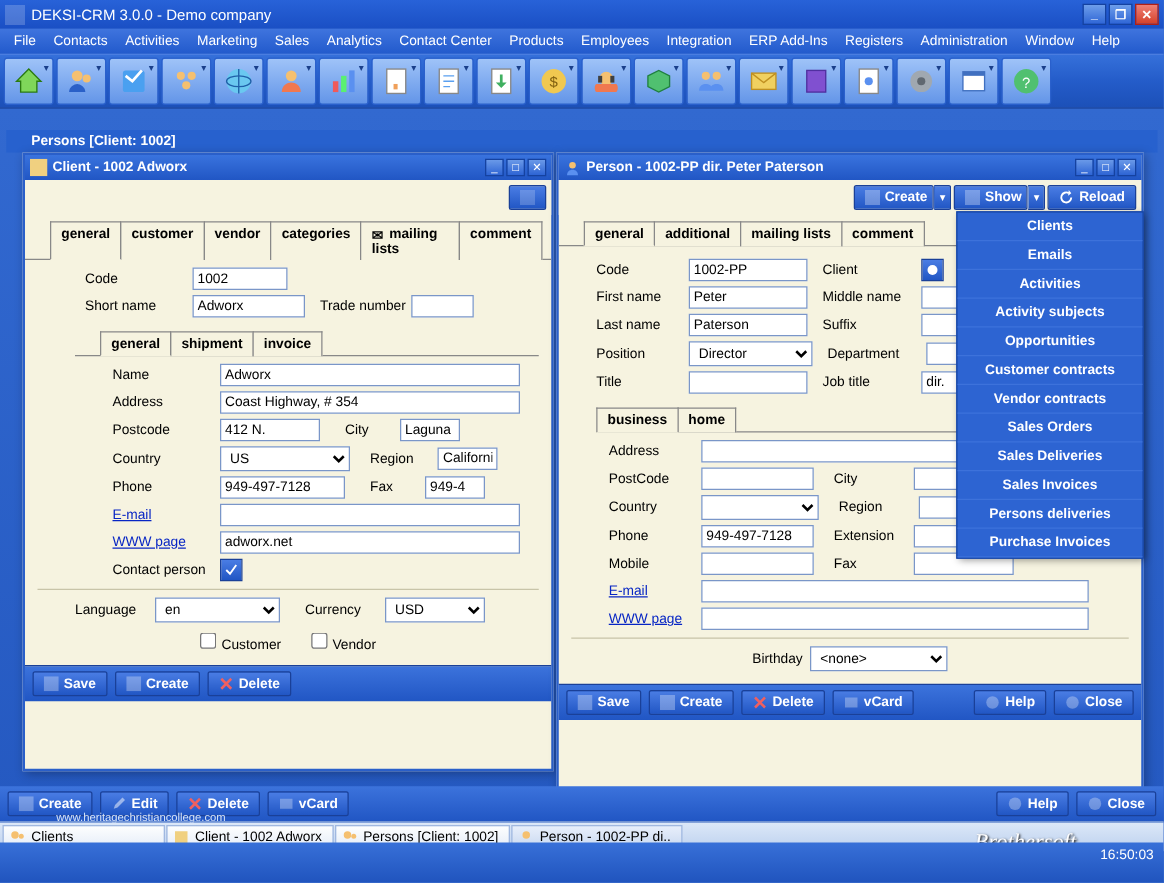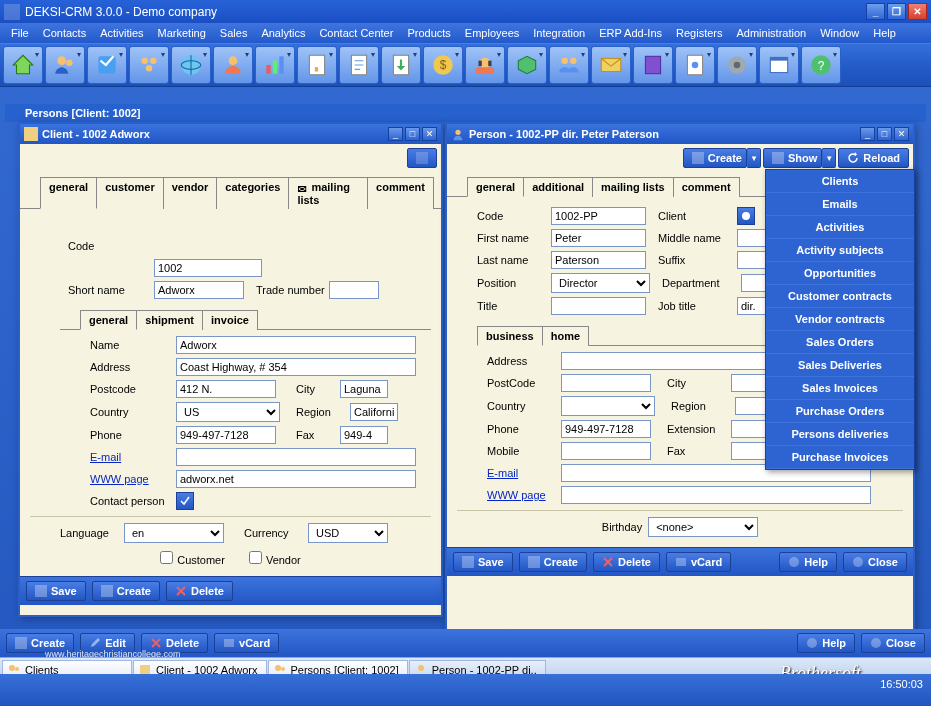--- a/index.html
+++ b/index.html
@@ -272,21 +272,21 @@
       <div class="tab active">general</div>
       <div class="tab">customer</div>
       <div class="tab">vendor</div>
       <div class="tab">categories</div>
       <div class="tab"><span class="ticon">✉</span><span>mailing lists</span></div>
       <div class="tab">comment</div>
     </div>
     <div class="form-area">
       <div class="row" style="margin-left:38px;">
         <span class="lbl">Code</span>
-        <input type="text" style="width: 108px; margin-top: 44px;" value="1002">
+        <input type="text" style="width: 76px;" value="1002">
       </div>
       <div class="row" style="margin-left:38px;">
         <span class="lbl">Short name</span>
         <input type="text" style="width: 90px;" value="Adworx">
         <span class="lbl" style="width:auto; margin-left:12px;">Trade number</span>
         <input type="text" style="width: 50px;">
       </div>
       <div class="tabs sub-tabs" style="margin-top:6px;">
         <div class="tab active">general</div>
         <div class="tab">shipment</div>
@@ -296,21 +296,21 @@
         <div class="row">
             <span class="lbl">Name</span>
             <input type="text" style="width: 240px;" value="Adworx">
           </div>
         <div class="row">
             <span class="lbl">Address</span>
             <input type="text" style="width: 240px;" value="Coast Highway, # 354">
           </div>
         <div class="row">
             <span class="lbl">Postcode</span>
-            <input type="text" style="width: 100px;" value="412 N.">
+            <input type="text" style="width: 80px;" value="412 N.">
             <span class="lbl" style="width:40px;margin-left:20px;">City</span>
             <input type="text" style="width: 48px;" value="Laguna">
           </div>
         <div class="row">
             <span class="lbl">Country</span>
             <select style="width:104px"><option>US</option></select>
             <span class="lbl" style="width:50px;margin-left:16px;">Region</span>
             <input type="text" style="width: 48px;" value="California">
           </div>
         <div class="row">
@@ -544,21 +544,20 @@
     <div>Clients</div>
     <div>Emails</div>
     <div>Activities</div>
     <div>Activity subjects</div>
     <div>Opportunities</div>
     <div>Customer contracts</div>
     <div>Vendor contracts</div>
     <div>Sales Orders</div>
     <div>Sales Deliveries</div>
     <div>Sales Invoices</div>
-    <div>Purchase Orders</div>
     <div>Persons deliveries</div>
     <div>Purchase Invoices</div>
   </div>
 </div>
 
 <div class="main-footer">
   <div class="btn">
       <svg class="bi" viewBox="0 0 12 12">
         <rect width="12" height="12" fill="#fff" opacity="0.3"></rect>
       </svg>

